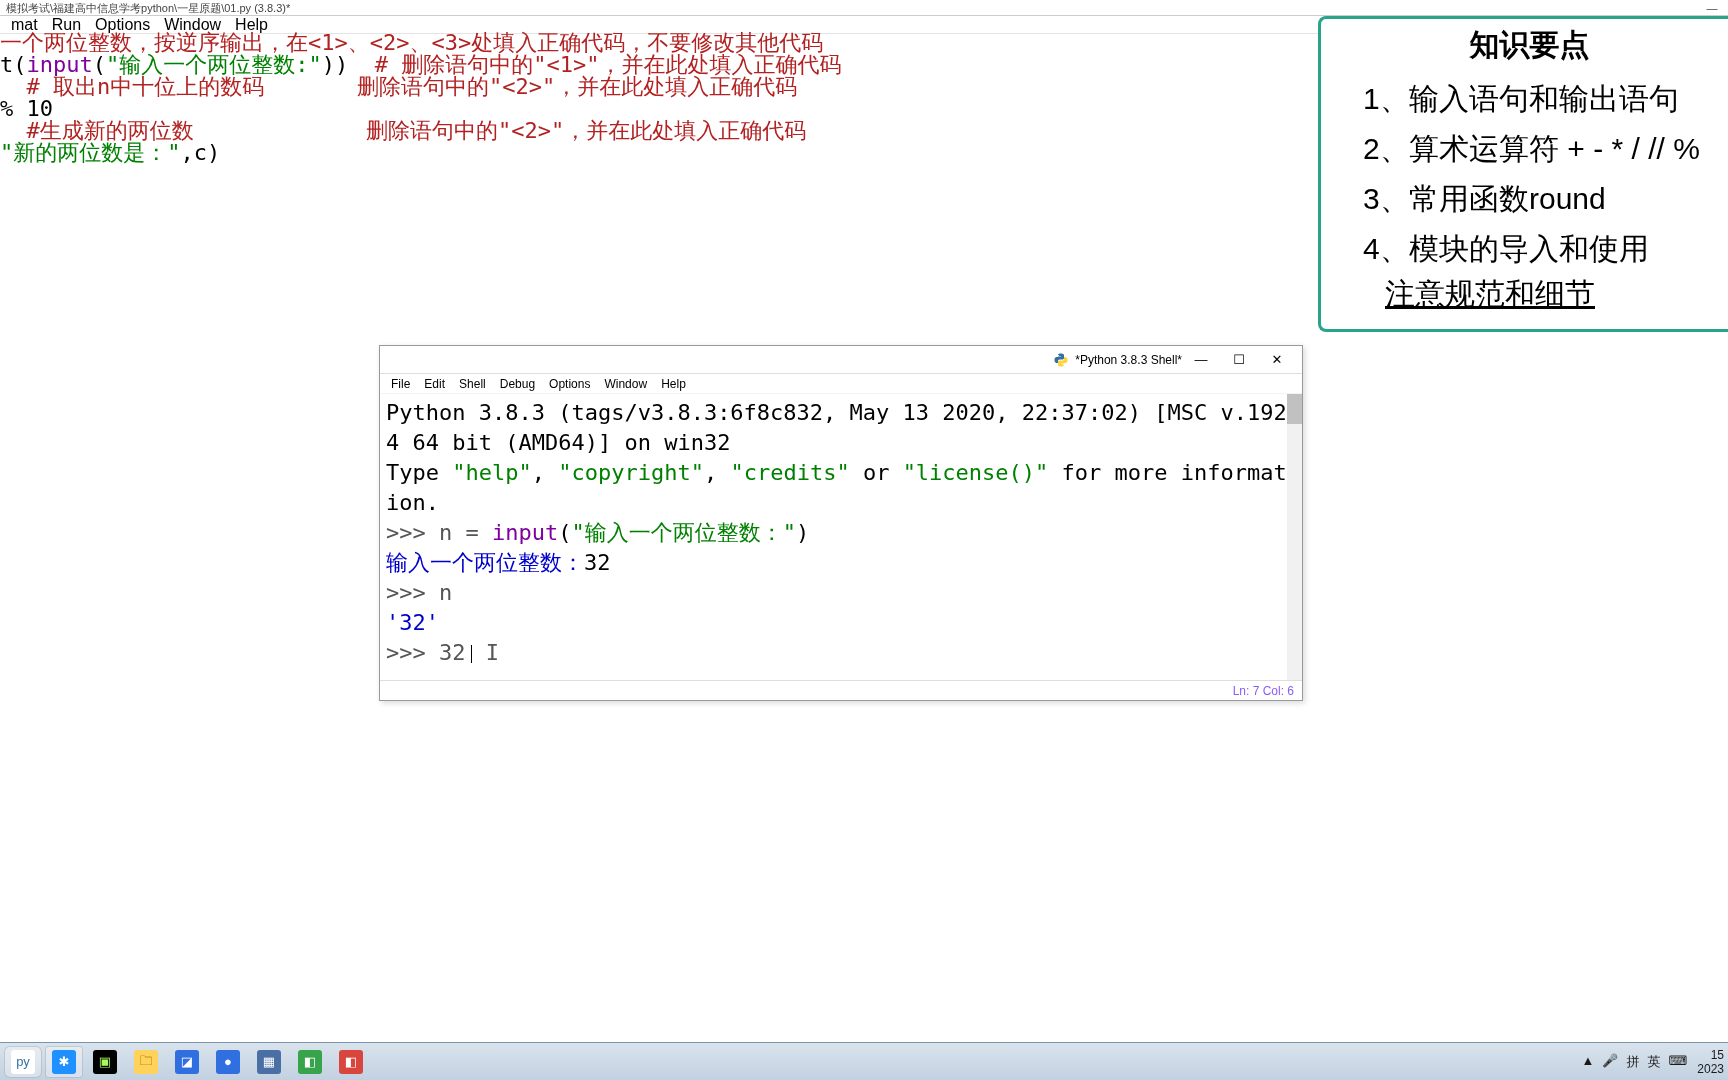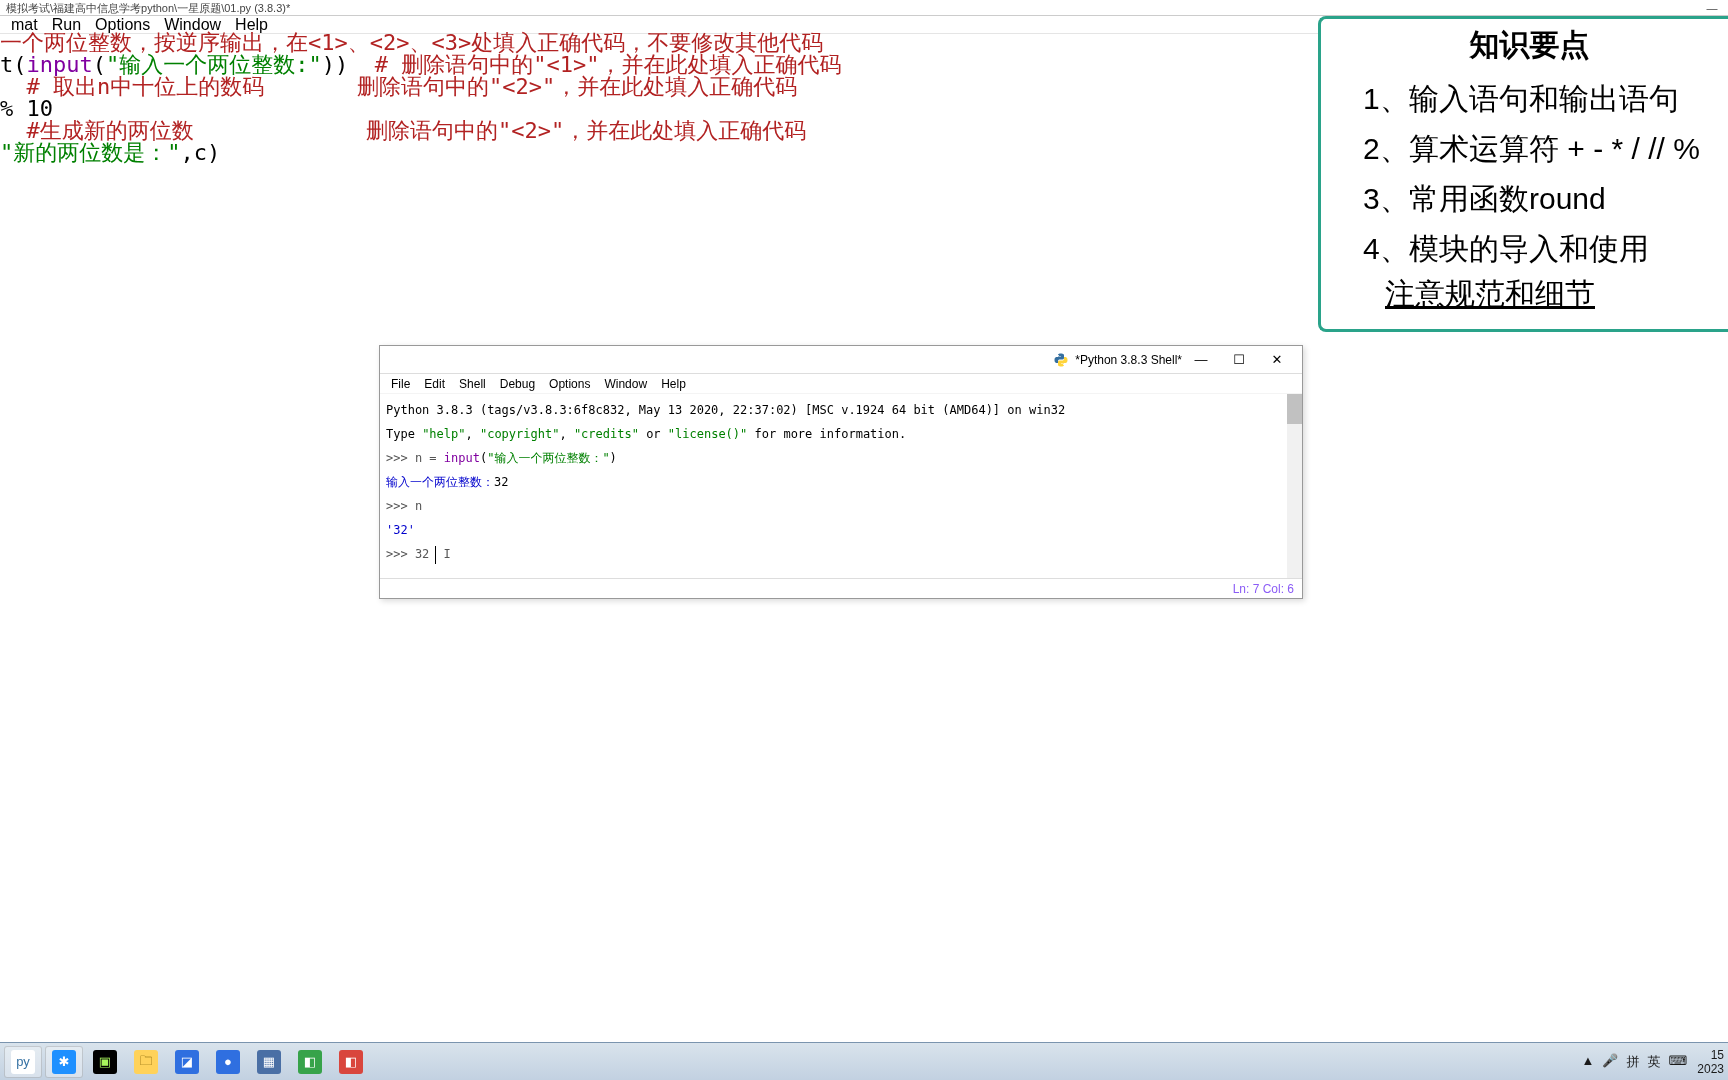--- a/index.html
+++ b/index.html
@@ -68,21 +68,21 @@
 .shell-title .controls span {
   width:38px; height:28px; display:flex; align-items:center; justify-content:center;
   font-size:13px;
 }
 .shell-menu {
   height:20px; display:flex; align-items:center;
   font-size:12px; padding:0 4px; border-bottom:1px solid #f4f4f4;
 }
 .shell-menu span { padding:0 7px; }
 .shell-body {
-  font-family:SimSun,monospace; font-size:12px; line-height:24px;
+  font-family:SimSun,monospace; font-size:22px; line-height:30px;
   padding:4px 6px 12px 6px; min-height:180px;
   white-space:pre-wrap; word-break:break-all; position:relative;
 }
 .scrollbar-track{position:absolute;right:0;top:0;bottom:0;width:15px;background:#f1f1f1;}
 .scrollbar-thumb{position:absolute;right:0;top:0;width:15px;height:30px;background:#c1c1c1;}
 .shell-status {
   border-top:1px solid #ddd; height:20px;
   font-size:12px; color:#8b5cf6; display:flex; align-items:center; justify-content:flex-end;
   padding:0 8px;
 }
@@ -176,21 +176,21 @@
 <span class="s-blue">'32'</span>
 <span class="s-prompt"><span>&gt;&gt;&gt; 32</span><span class="cursor"></span> I</span>
 <div class="scrollbar-track"><div class="scrollbar-thumb"></div></div></div>
   <div class="shell-status">
     <span>Ln: 7  Col: 6</span>
   </div>
 </div>
 
 <div class="taskbar">
   <div class="task-left" id="task-left">
-      <div class="task-icon active" style="background: rgba(255, 255, 255, 0.35);">
+      <div class="task-icon active" style="background: rgba(255, 255, 255, 0.35); border-radius: 6px;">
         <div style="width: 24px; height: 24px; background: rgb(255, 255, 255); color: rgb(53, 113, 163); display: flex; align-items: center; justify-content: center; font-size: 13px; border-radius: 3px;">py</div>
       </div>
       <div class="task-icon active" style="background: rgba(255, 255, 255, 0.35);">
         <div style="width: 24px; height: 24px; background: rgb(30, 144, 255); color: rgb(255, 255, 255); display: flex; align-items: center; justify-content: center; font-size: 13px; border-radius: 3px;">✱</div>
       </div>
       <div class="task-icon">
         <div style="width: 24px; height: 24px; background: rgb(0, 0, 0); color: rgb(168, 247, 92); display: flex; align-items: center; justify-content: center; font-size: 13px; border-radius: 3px;">▣</div>
       </div>
       <div class="task-icon">
         <div style="width: 24px; height: 24px; background: rgb(255, 210, 90); color: rgb(122, 91, 0); display: flex; align-items: center; justify-content: center; font-size: 13px; border-radius: 3px;">🗀</div>

